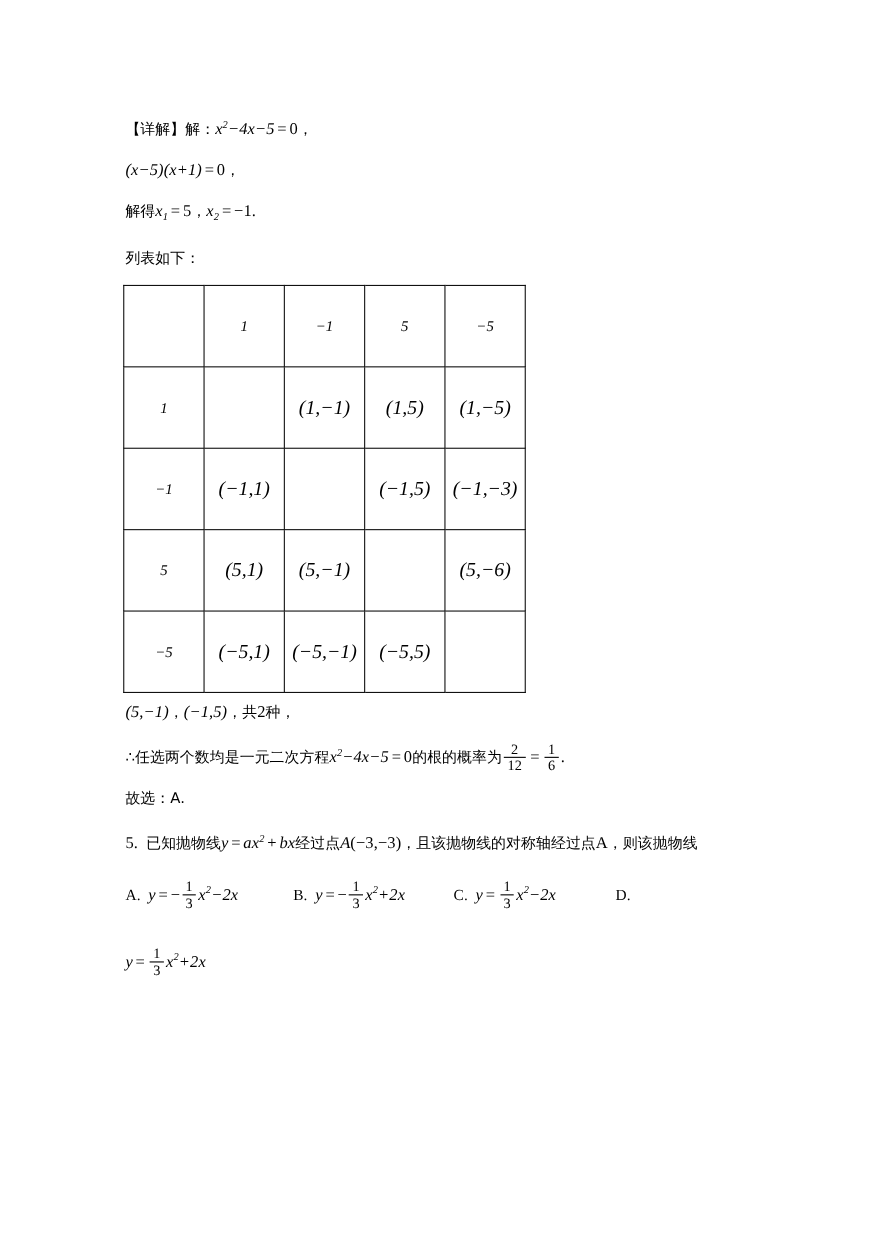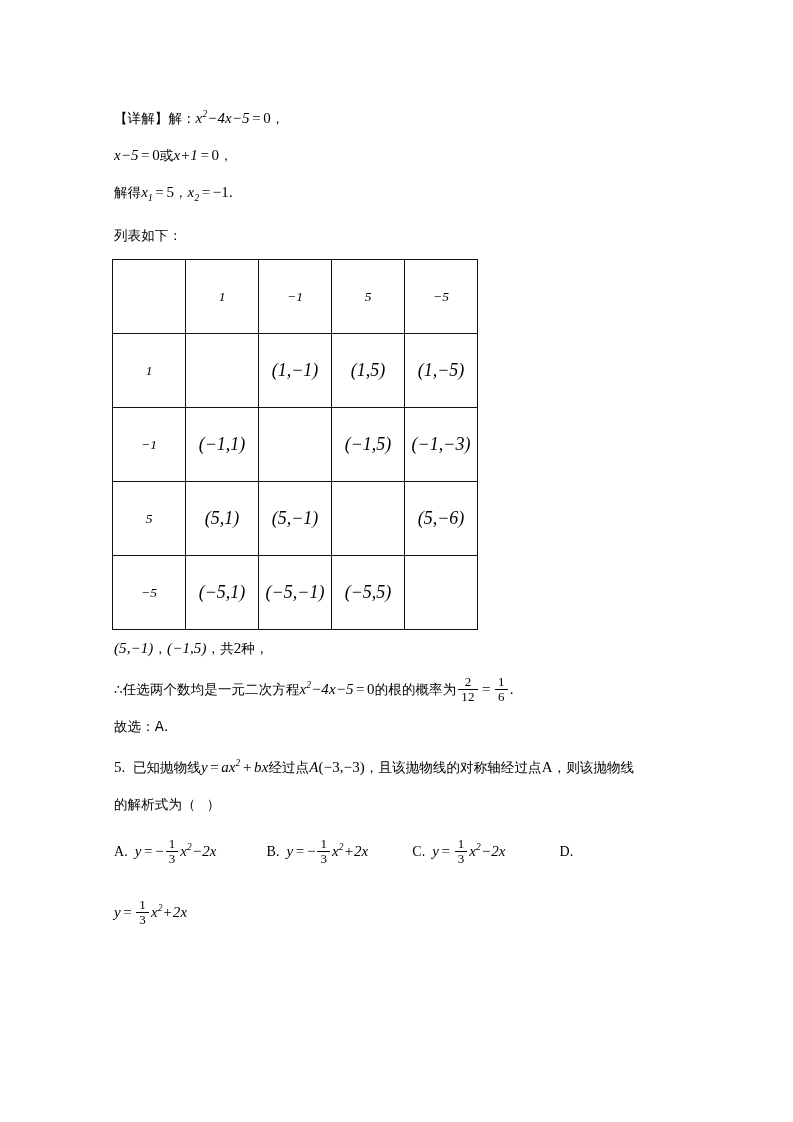--- a/index.html
+++ b/index.html
@@ -66,24 +66,24 @@
 </head>
 <body>
 
 <div class="page">
  <div class="content">
 
   <div class="line">
     <span class="cn">【详解】</span><span class="cn">解：</span><span class="m"><span>x</span><sup>2</sup><span>−4x−5</span><span class="op">=</span><span class="mr">0</span></span><span class="cn">，</span>
   </div>
 
+  <div class="line">
+    <span class="m"><span>(x−5)(x+1)</span><span class="op">=</span><span class="mr">0</span></span><span class="cn">，</span>
+  </div>
 
-  <div class="line">
-    <span class="m"><span>x−5</span><span class="op">=</span><span class="mr">0</span></span><span class="cn">或</span><span class="m"><span>x+1</span><span class="op">=</span><span class="mr">0</span></span><span class="cn">，</span>
-  </div>
 
   <div class="line">
     <span class="cn">解得</span><span class="m"><span>x</span><sub>1</sub><span class="op">=</span><span class="mr">5</span></span><span class="cn">，</span><span class="m"><span>x</span><sub>2</sub><span class="op">=</span><span class="mr">−1</span></span><span class="mr m">.</span>
   </div>
 
   <div class="line">
     <span class="cn">列表如下：</span>
   </div>
 
   <div class="tbl-wrap">
@@ -138,23 +138,20 @@
   </div>
 
   <div class="line">
     <span class="cn">故选：A.</span>
   </div>
 
   <div class="line">
     <span class="m mr">5.</span>&nbsp;&nbsp;<span class="cn">已知抛物线</span><span class="m"><span>y</span><span class="op">=</span><span>a</span><span>x</span><sup>2</sup><span class="op">+</span><span>b</span><span>x</span></span><span class="cn">经过点</span><span class="m">A</span><span class="m mr">(−3,−3)</span><span class="cn">，且该抛物线的对称轴经过点</span><span class="m mr">A</span><span class="cn">，则该抛物线</span>
   </div>
 
-  <div class="line">
-    <span class="cn">的解析式为（</span>&nbsp;&nbsp;&nbsp;<span class="cn">）</span>
-  </div>
 
   <div class="line opts">
     <span class="opt"><span class="opt-label m mr">A.</span><span class="m"><span>y</span><span class="op">=</span><span class="mr">−</span><span class="frac"><span class="num">1</span><span class="den">3</span></span><span>x</span><sup>2</sup><span>−2x</span></span></span><span class="sp-b"></span><span class="opt"><span class="opt-label m mr">B.</span><span class="m"><span>y</span><span class="op">=</span><span class="mr">−</span><span class="frac"><span class="num">1</span><span class="den">3</span></span><span>x</span><sup>2</sup><span>+2x</span></span></span><span class="sp-c"></span><span class="opt"><span class="opt-label m mr">C.</span><span class="m"><span>y</span><span class="op">=</span><span class="mr"></span><span class="frac"><span class="num">1</span><span class="den">3</span></span><span>x</span><sup>2</sup><span>−2x</span></span></span><span class="sp-d"></span><span class="opt"><span class="opt-label m mr">D.</span></span>
   </div>
 
   <div class="line" style="margin-top:20px;">
     <span class="m"><span>y</span><span class="op">=</span><span class="mr"></span><span class="frac"><span class="num">1</span><span class="den">3</span></span><span>x</span><sup>2</sup><span>+2x</span></span>
   </div>
 
  </div>

